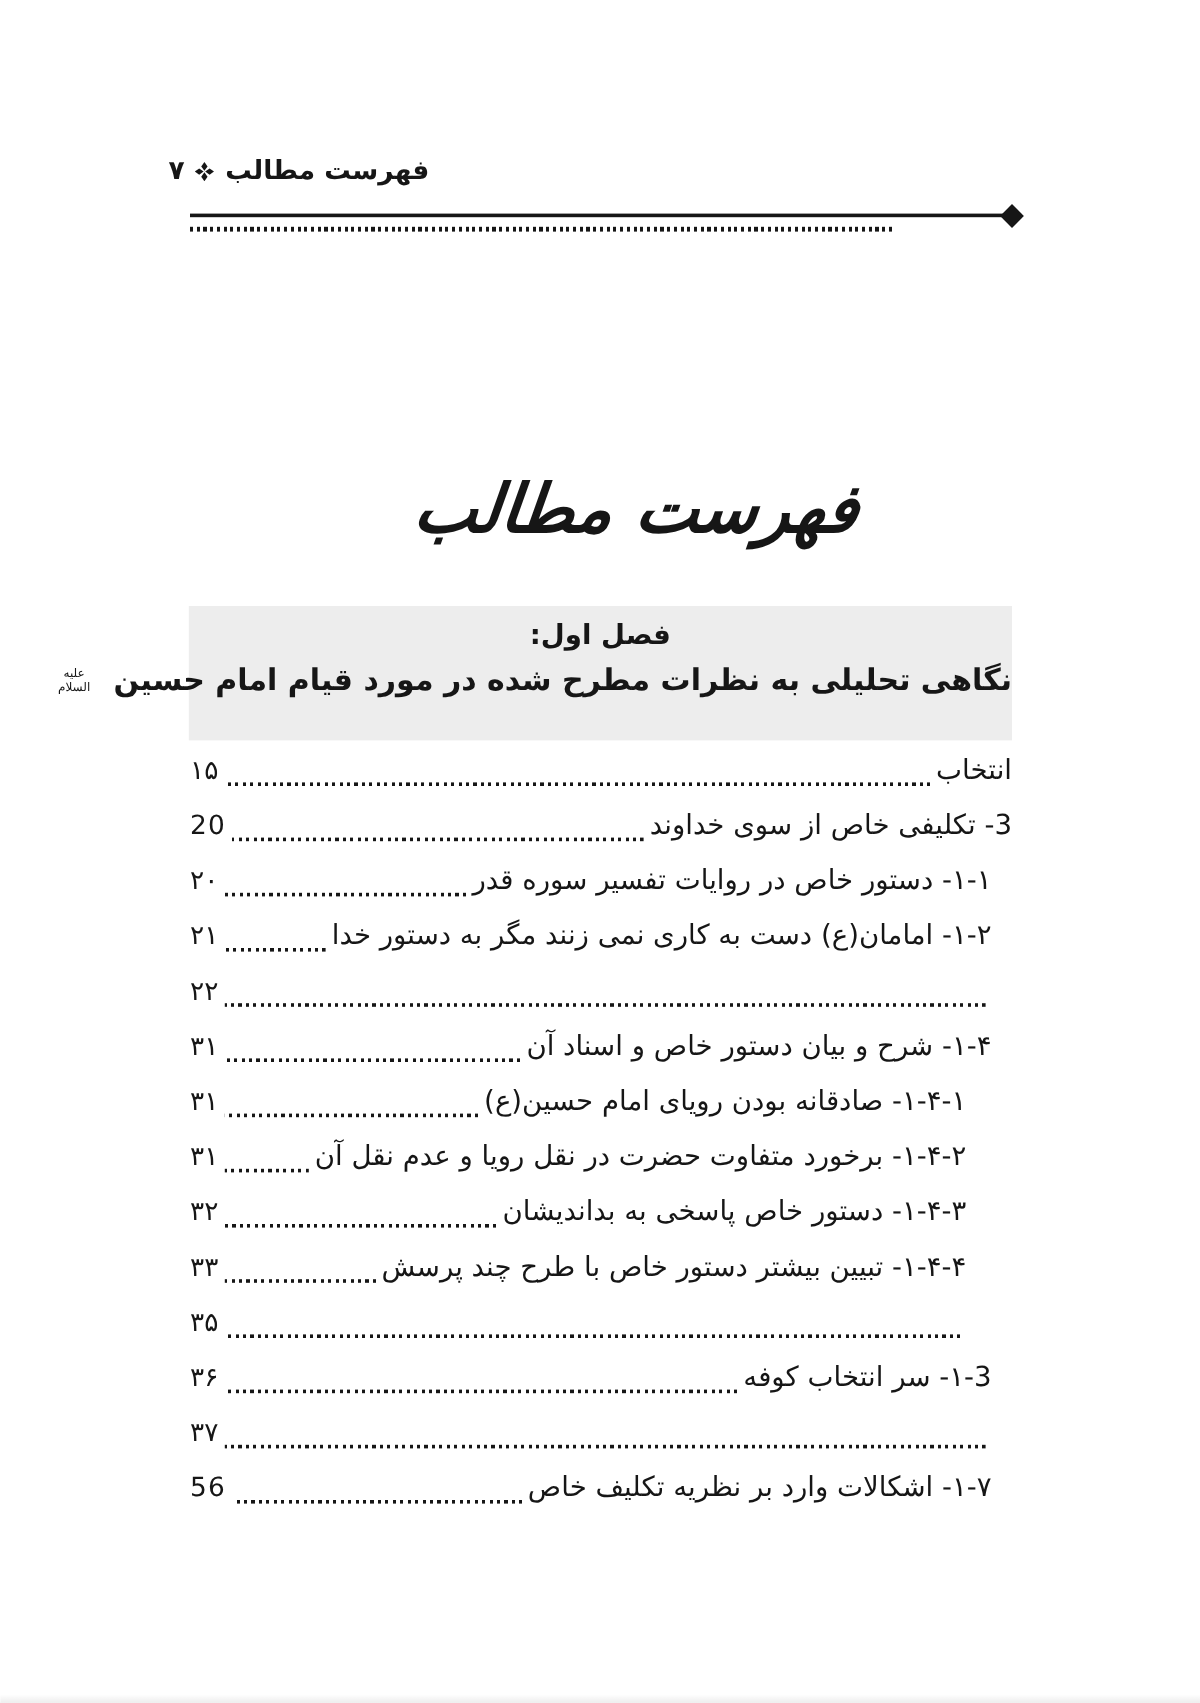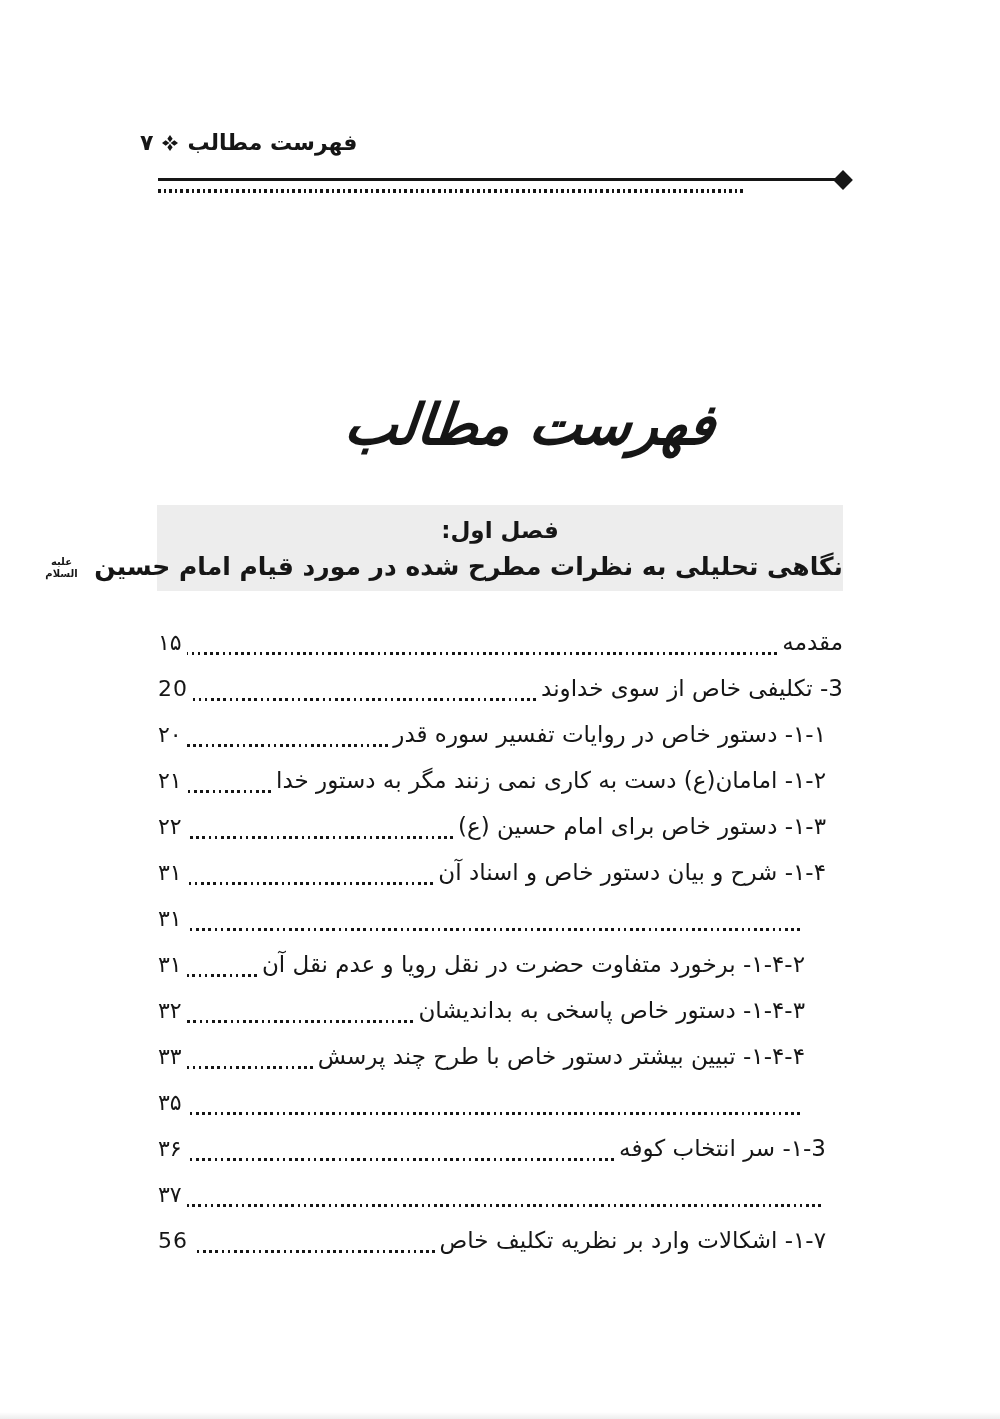--- a/index.html
+++ b/index.html
@@ -74,42 +74,42 @@
     transform: translateX(30px) skewX(-6deg);
     letter-spacing: -1px;
   }
 
   
   .chapter-box {
     position: absolute;
     top: 505px;
     left: 157px;
     width: 686px;
-    height: 86px;
+    height: 112px;
     background: var(--box-bg, #ededed);
     text-align: center;
     padding-top: 11px;
   }
   .chapter-label {
     font-size: 23px;
     font-weight: bold;
     line-height: 1.25;
   }
   .chapter-title {
     font-size: 25px;
     font-weight: bold;
     margin-top: 7px;
     line-height: 1.2;
     white-space: nowrap;
   }
   .honorific {
     display: inline-block;
     width: 42px;
     font-size: 10px;
-    font-weight: 700;
+    font-weight: 400;
     line-height: 1.15;
     vertical-align: middle;
     margin-right: 3px;
     white-space: normal;
     letter-spacing: 0;
     margin-left: 43px;
   }
 
   
   .toc {
@@ -179,21 +179,21 @@
   <section class="chapter-box">
     <div class="chapter-label">فصل اول:</div>
     <div class="chapter-title">
       <span>نگاهی تحلیلی به نظرات مطرح شده در مورد قیام امام حسین</span>
       <span class="honorific">علیه السلام</span>
     </div>
   </section>
 
   <nav class="toc">
     <div class="toc-row level-0">
-      <span class="toc-title">مقدمه</span>
+      <span class="toc-title">انتخاب</span>
       <span class="toc-dots"></span>
       <span class="toc-page">۱۵</span>
     </div>
 
     <div class="toc-row level-0">
       <span class="toc-title">3- تکلیفی خاص از سوی خداوند</span>
       <span class="toc-dots"></span>
       <span class="toc-page">20</span>
     </div>
 
@@ -203,32 +203,32 @@
       <span class="toc-page">۲۰</span>
     </div>
 
     <div class="toc-row level-1">
       <span class="toc-title">۱-۲- امامان(ع) دست به کاری نمی زنند مگر به دستور خدا</span>
       <span class="toc-dots"></span>
       <span class="toc-page">۲۱</span>
     </div>
 
     <div class="toc-row level-1">
-      <span class="toc-title">۱-۳- دستور خاص برای امام حسین (ع)</span>
       <span class="toc-dots"></span>
       <span class="toc-page">۲۲</span>
     </div>
 
     <div class="toc-row level-1">
       <span class="toc-title">۱-۴- شرح و بیان دستور خاص و اسناد آن</span>
       <span class="toc-dots"></span>
       <span class="toc-page">۳۱</span>
     </div>
 
     <div class="toc-row level-2">
+      <span class="toc-title">۱-۴-۱- صادقانه بودن رویای امام حسین(ع)</span>
       <span class="toc-dots"></span>
       <span class="toc-page">۳۱</span>
     </div>
 
     <div class="toc-row level-2">
       <span class="toc-title">۱-۴-۲- برخورد متفاوت حضرت در نقل رویا و عدم نقل آن</span>
       <span class="toc-dots"></span>
       <span class="toc-page">۳۱</span>
     </div>
 

